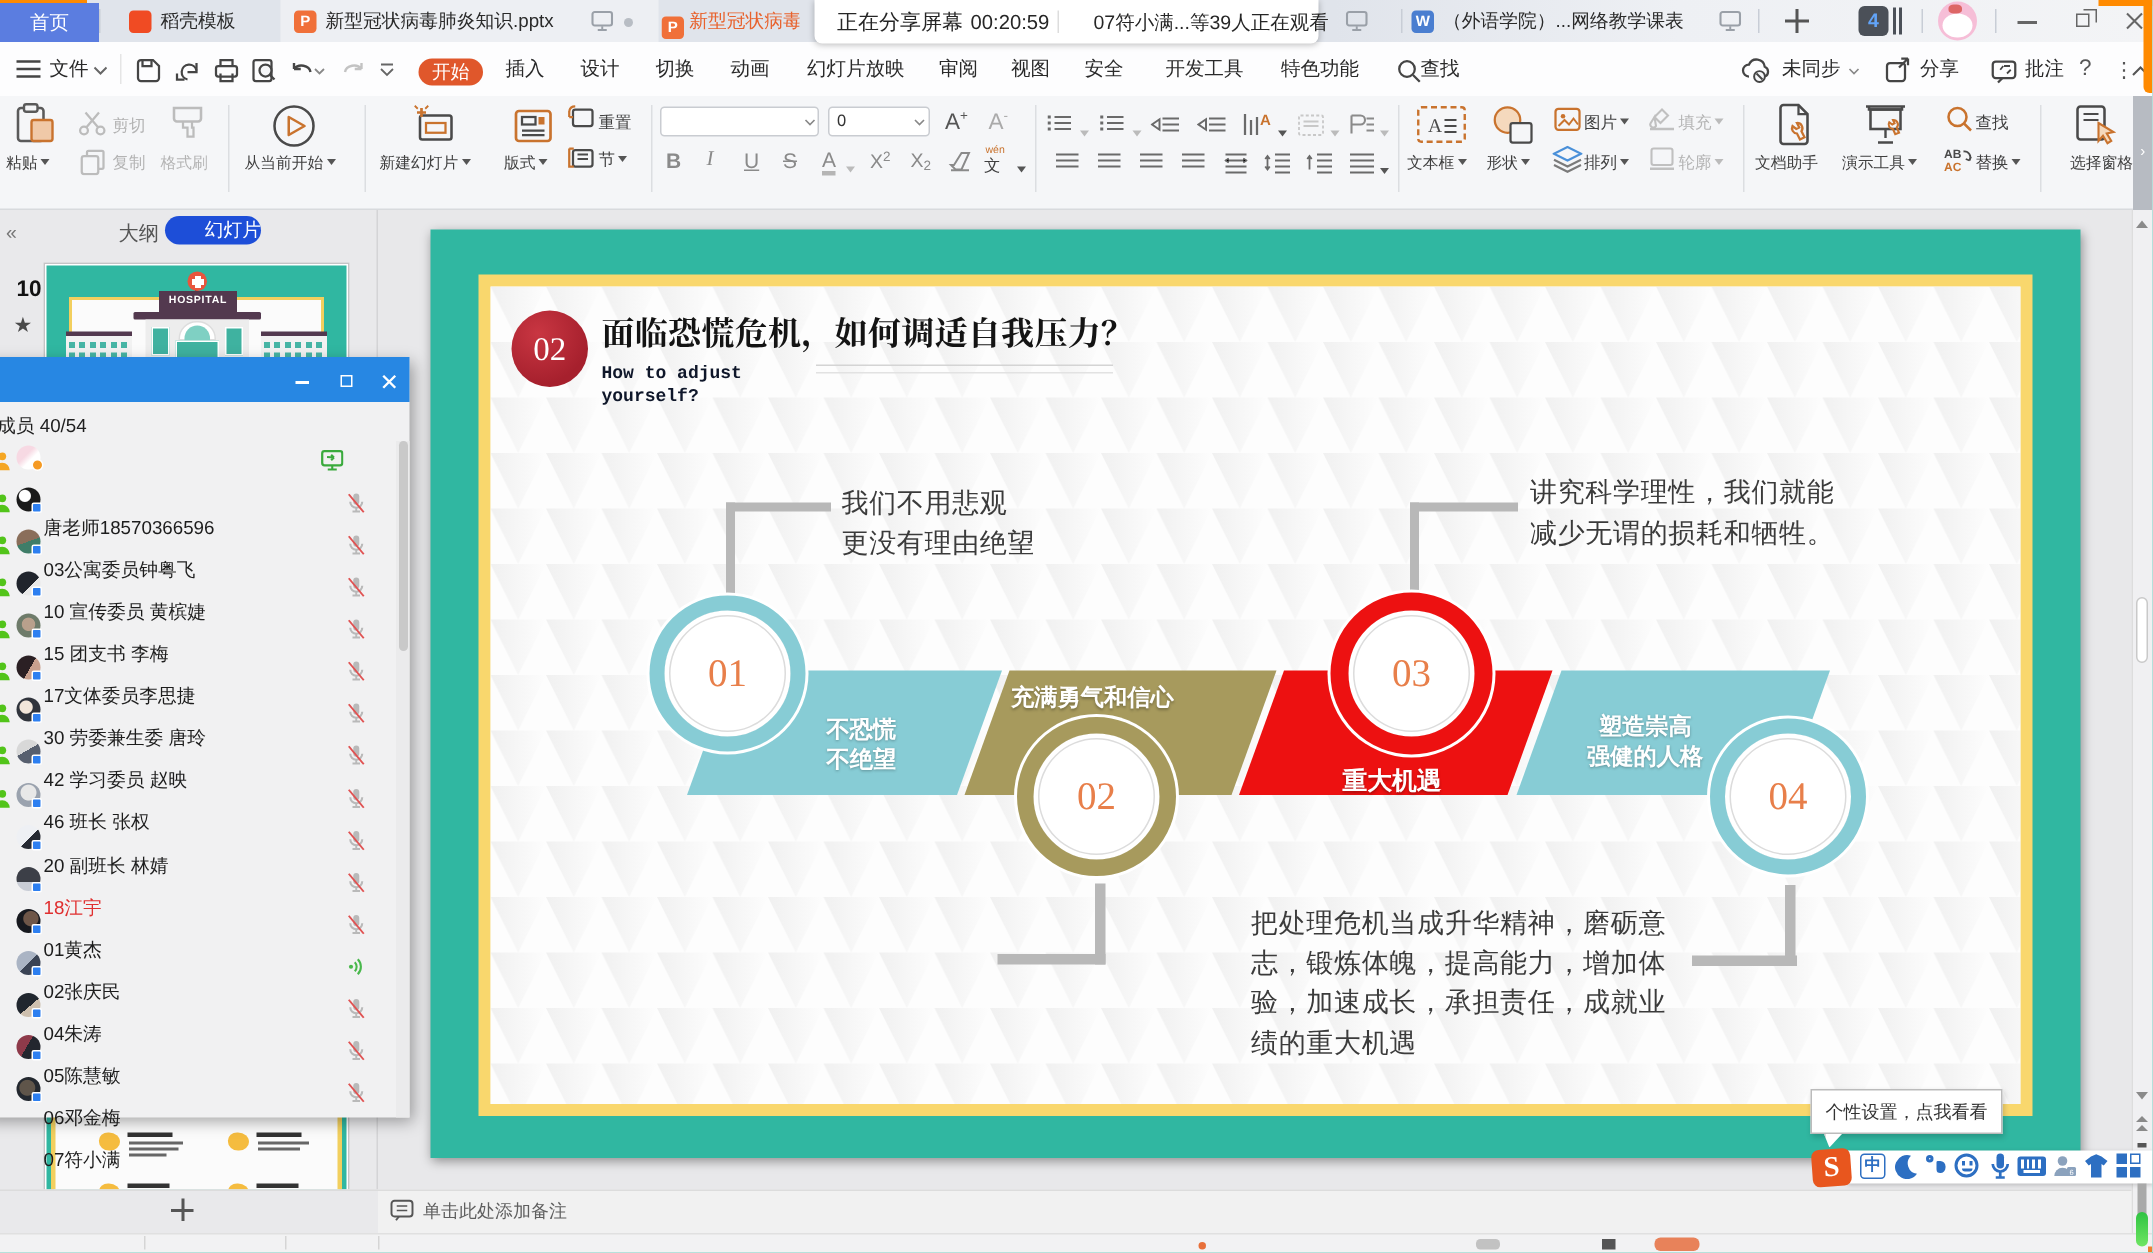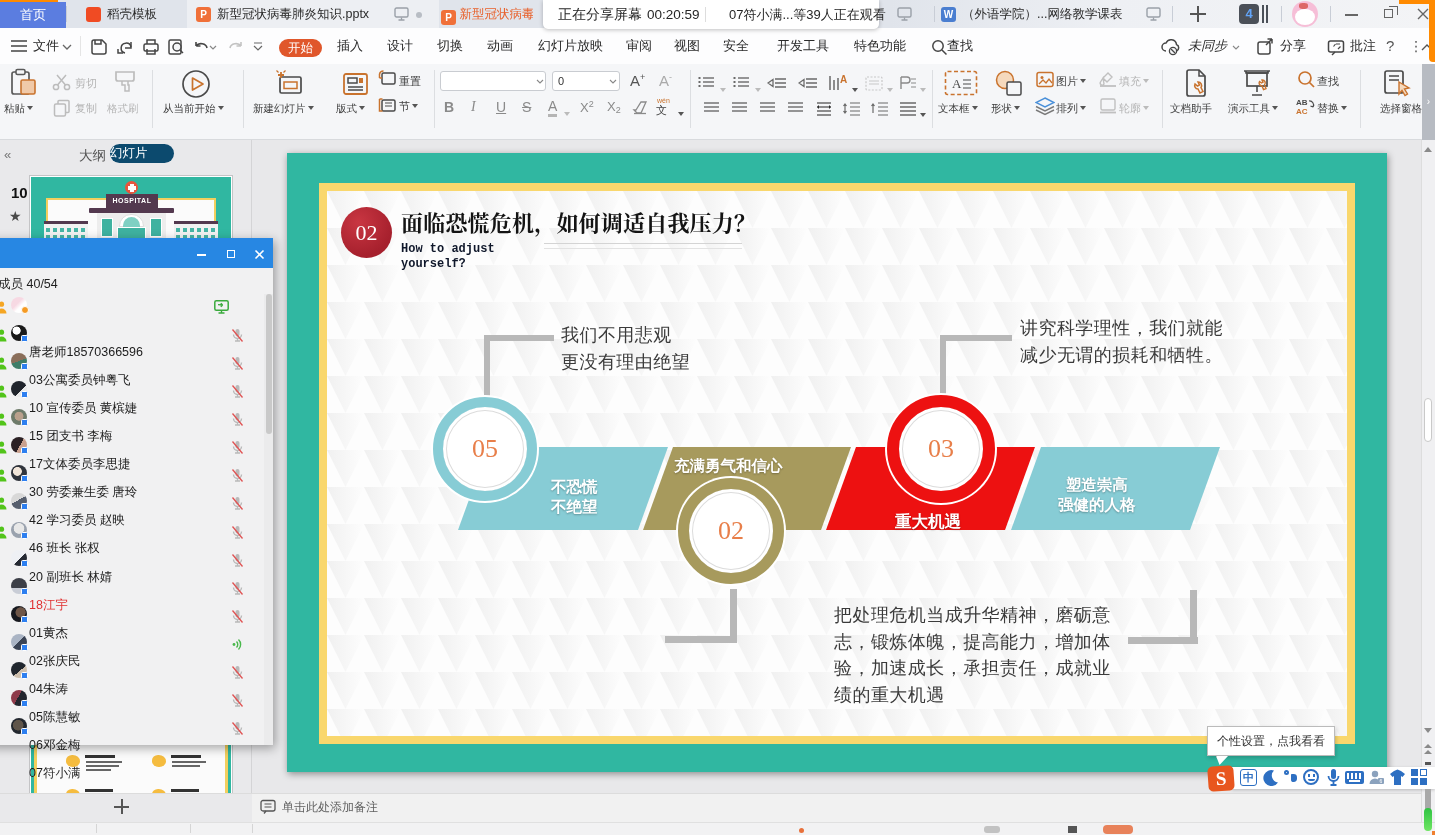--- a/index.html
+++ b/index.html
@@ -163,21 +163,21 @@
     </svg>
 <svg class="abs" style="left:252px;top:42px;" width="12" height="10">
       <path d="M2 1 h8 M2 4 L6 8 L10 4" stroke="#666" stroke-width="1.2" fill="none"></path>
     </svg>
 
 <svg class="abs" style="left:1160px;top:38px;" width="22" height="18">
       <path d="M6 13 a4 4 0 0 1 0-8 a5.5 5.5 0 0 1 10.5 1.5 a3.5 3.5 0 0 1 0 6.5" fill="none" stroke="#454545" stroke-width="1.5"></path>
       <circle cx="13" cy="13" r="3.6" fill="#f5f6f8" stroke="#454545" stroke-width="1.3"></circle>
       <path d="M11 11 l4 4" stroke="#454545" stroke-width="1.3"></path>
     </svg>
-<div class="mi" style="left:1188px;font-size:13px;font-style:italic;">未同步</div>
+<div class="mi" style="left:1188px;font-size:13px;">未同步</div>
 <svg class="abs" style="left:1232px;top:45px;" width="8" height="6">
       <path d="M1 1 L4 4 L7 1" stroke="#888" stroke-width="1.1" fill="none"></path>
     </svg>
 <svg class="abs" style="left:1256px;top:38px;" width="18" height="18">
       <rect x="2" y="4" width="12" height="12" rx="2" fill="none" stroke="#454545" stroke-width="1.5"></rect>
       <path d="M10 7 L16 1 M16 1 h-4.5 M16 1 v4.5" stroke="#454545" stroke-width="1.5" fill="none"></path>
     </svg>
 <div class="mi" style="left:1280px;font-size:13px;">分享</div>
 <svg class="abs" style="left:1327px;top:38px;" width="19" height="18">
       <rect x="1.5" y="3" width="15" height="11" rx="2" fill="none" stroke="#454545" stroke-width="1.5"></rect>
@@ -410,21 +410,21 @@
       <rect x="2" y="2" width="18" height="22" rx="2" fill="none" stroke="#4a4a4a" stroke-width="1.7"></rect>
       <path d="M6 7 h10 M6 11 h10" stroke="#4a4a4a" stroke-width="1.3"></path>
       <path d="M16 13 l10 6 -4.5 1 3 5 -2.5 1.5 -3-5 -3 3.5z" fill="#f5d9bd" stroke="#c9732e" stroke-width="1.4"></path>
     </svg>
 <div class="tl" style="left:1380px;top:102px;">选择窗格</div>
 <div class="abs" id="gray-strip" style="left:1422px;top:64px;width:13px;height:76px;background:#b7bbc2;color:#fff;font-size:10px;text-align:center;line-height:76px;">›</div>
 
 <div class="abs" id="leftpanel"></div>
 <div class="abs" style="left:4px;top:147px;font-size:13px;color:#777;letter-spacing:-2px;">«</div>
 <div class="abs" style="left:79px;top:147px;font-size:13.5px;color:#555;">大纲</div>
-<div class="abs" style="left:110px;top:144px;width:64px;height:19px;background:#0c4a6e;border-radius:10px;color:#fff;font-size:12.5px;text-align:left;line-height:19px;">幻灯片</div>
+<div class="abs" style="left:110px;top:144px;width:64px;height:19px;background:#1d4ed8;border-radius:10px;color:#fff;font-size:12.5px;text-align:right;line-height:19px;">幻灯片</div>
 <div class="abs" style="left:11px;top:184px;font-size:15px;font-weight:bold;color:#111;">10</div>
 <div class="abs" style="left:9px;top:208px;font-size:14px;color:#4a4a4a;">★</div>
 
 <div class="abs" style="left:29px;top:175px;width:204px;height:117px;background:#fff;border:1px solid #c4c4c6;">
  <div class="abs" style="left:1px;top:1px;width:200px;height:113px;background:#30b7a1;overflow:hidden;">
   <div class="abs" style="left:15px;top:21px;width:170px;height:86px;background:#f2cf5e;"></div>
   <div class="abs" style="left:17px;top:23px;width:166px;height:82px;background:#fbfbfb;"></div>
 
   <div class="abs" style="left:99px;top:15px;width:2px;height:14px;background:#53394f;"></div>
   <div class="abs" style="left:94px;top:4px;width:13px;height:13px;background:#e8553d;border-radius:50%;"></div>
@@ -513,23 +513,24 @@
   <polygon points="171,377 201,294 381,294 351,377" fill="#87ccd5"></polygon>
   <polygon points="356,377 386,294 564,294 534,377" fill="#a79a5d"></polygon>
   <polygon points="539,377 569,294 748,294 718,377" fill="#ed1111"></polygon>
   <polygon points="724,377 754,294 933,294 903,377" fill="#87ccd5"></polygon>
  </svg>
  <div class="bandtxt" style="left:264px;top:324px;text-align:center;">不恐慌<br>不绝望</div>
  <div class="bandtxt" style="left:387px;top:303px;">充满勇气和信心</div>
  <div class="bandtxt" style="left:608px;top:358px;font-size:16.5px;">重大机遇</div>
  <div class="bandtxt" style="left:771px;top:322px;text-align:center;">塑造崇高<br>强健的人格</div>
 
- <div class="numcirc" style="left:146px;top:244px;width:104px;height:104px;border:10px solid #87ccd5;">05</div>
+ <div class="numcirc" style="left:146px;top:244px;width:104px;height:104px;border:10px solid #87ccd5;">01</div>
  <div class="numcirc" style="left:391px;top:325px;width:106px;height:106px;border:11px solid #a79a5d;">02</div>
  <div class="numcirc" style="left:600px;top:242px;width:108px;height:108px;border:12px solid #ed1111;">03</div>
+ <div class="numcirc" style="left:853px;top:326px;width:104px;height:104px;border:10px solid #87ccd5;">04</div>
 </div>
 
 <div class="abs" id="rightscroll"></div>
 <svg class="abs" style="left:1423px;top:146px;" width="10" height="8">
       <polygon points="5,1 9,6 1,6" fill="#8a8a8a"></polygon>
     </svg>
 <div class="abs" style="left:1424px;top:398px;width:8px;height:44px;background:#fff;border:1px solid #c9c9c9;border-radius:4px;"></div>
 <svg class="abs" style="left:1423px;top:727px;" width="10" height="8">
       <polygon points="1,1 9,1 5,6" fill="#8a8a8a"></polygon>
     </svg>

